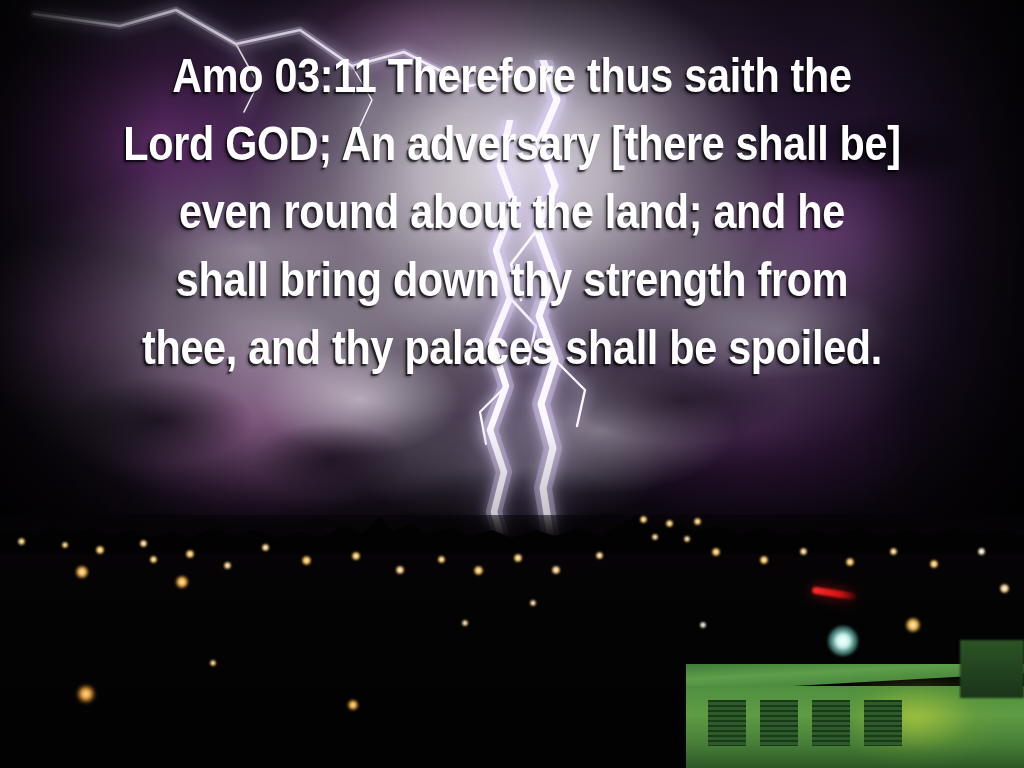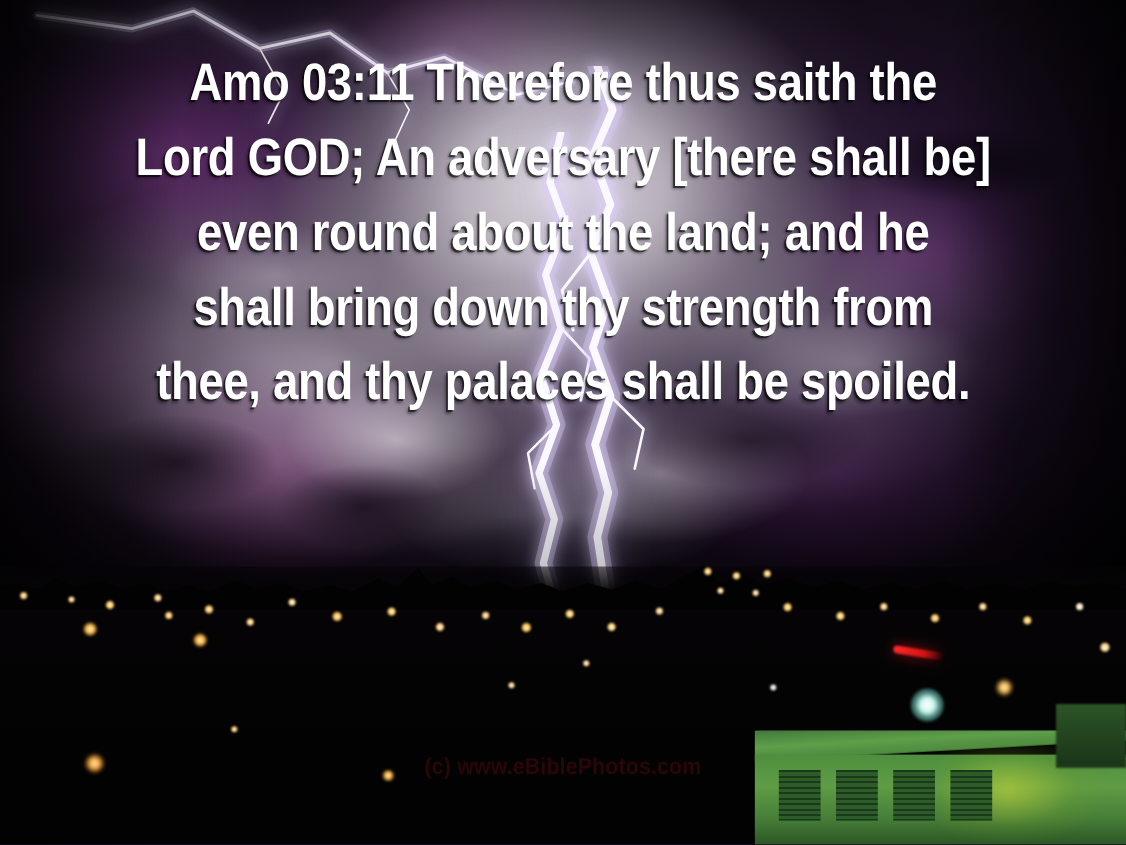--- a/index.html
+++ b/index.html
@@ -386,17 +386,14 @@
   <div id="gb-lamp"></div>
 
   <div id="verse">
     <span class="verse-line">Amo 03:11 Therefore thus saith the</span>
     <span class="verse-line">Lord GOD; An adversary [there shall be]</span>
     <span class="verse-line">even round about the land; and he</span>
     <span class="verse-line">shall bring down thy strength from</span>
     <span class="verse-line">thee, and thy palaces shall be spoiled.</span>
   </div>
 
-  <div id="watermark">
-    <span>(c) www.eBiblePhotos.com</span>
-  </div>
 
 </div>
 
 </body></html>

